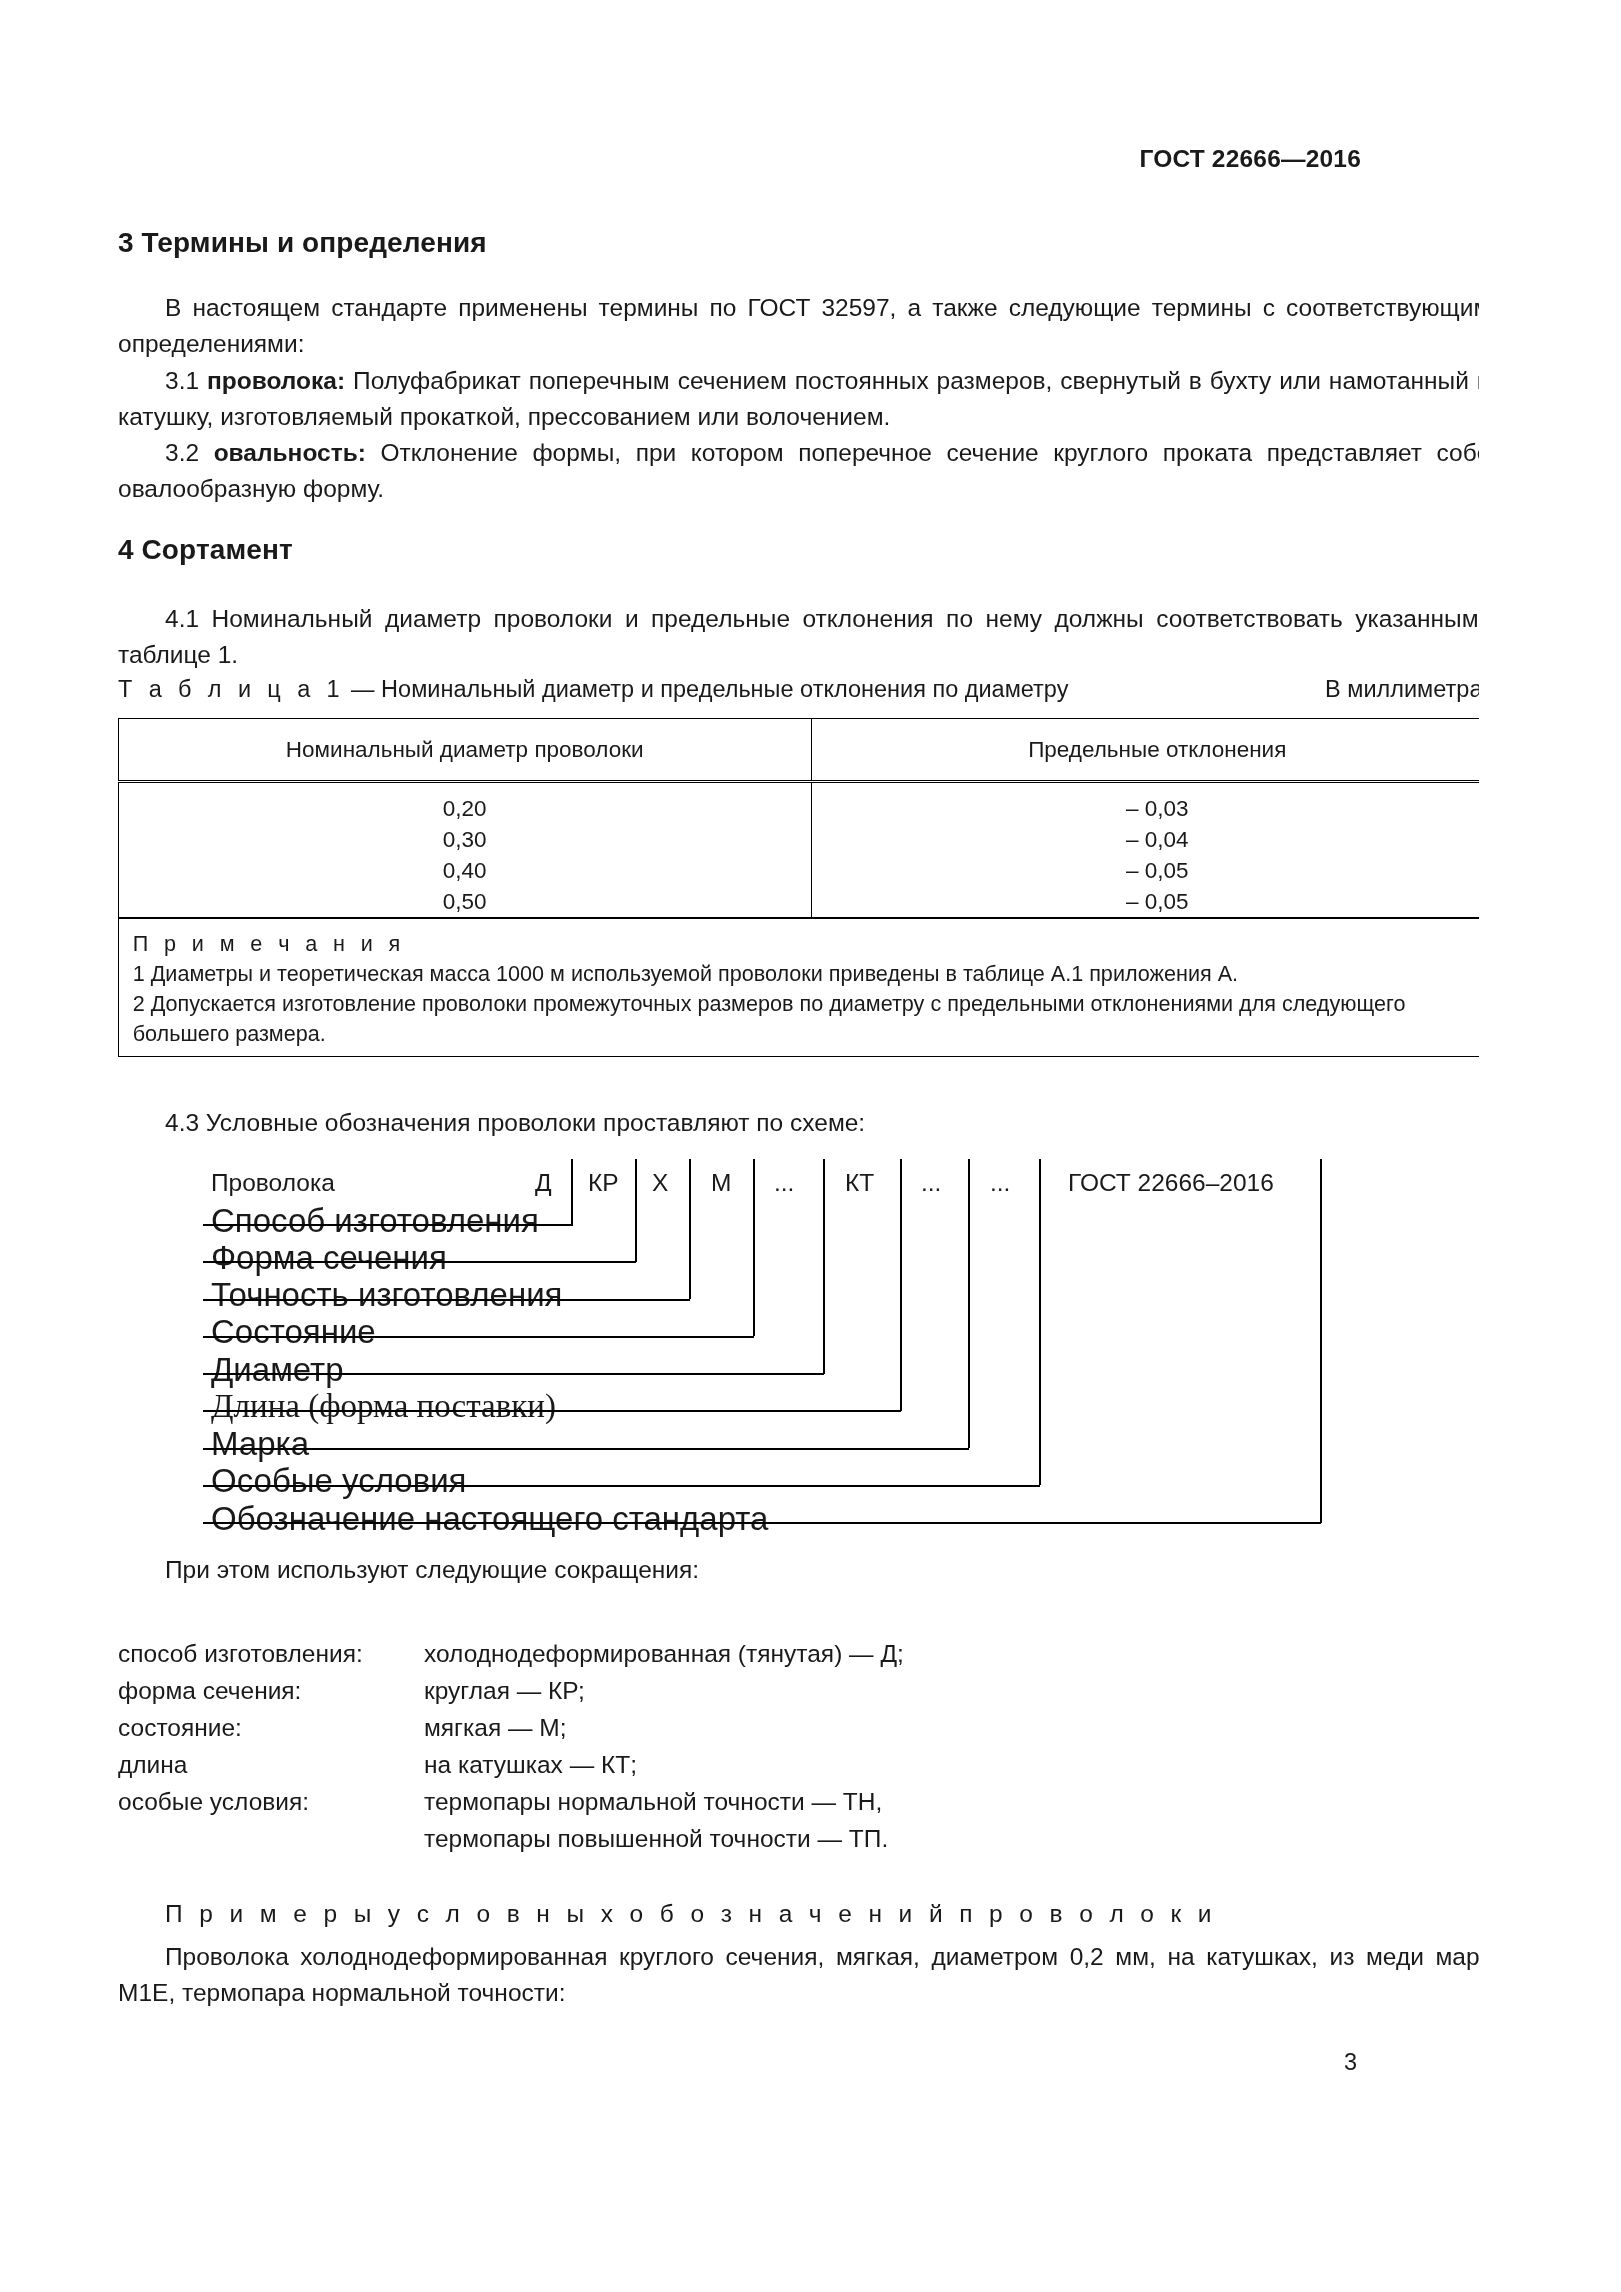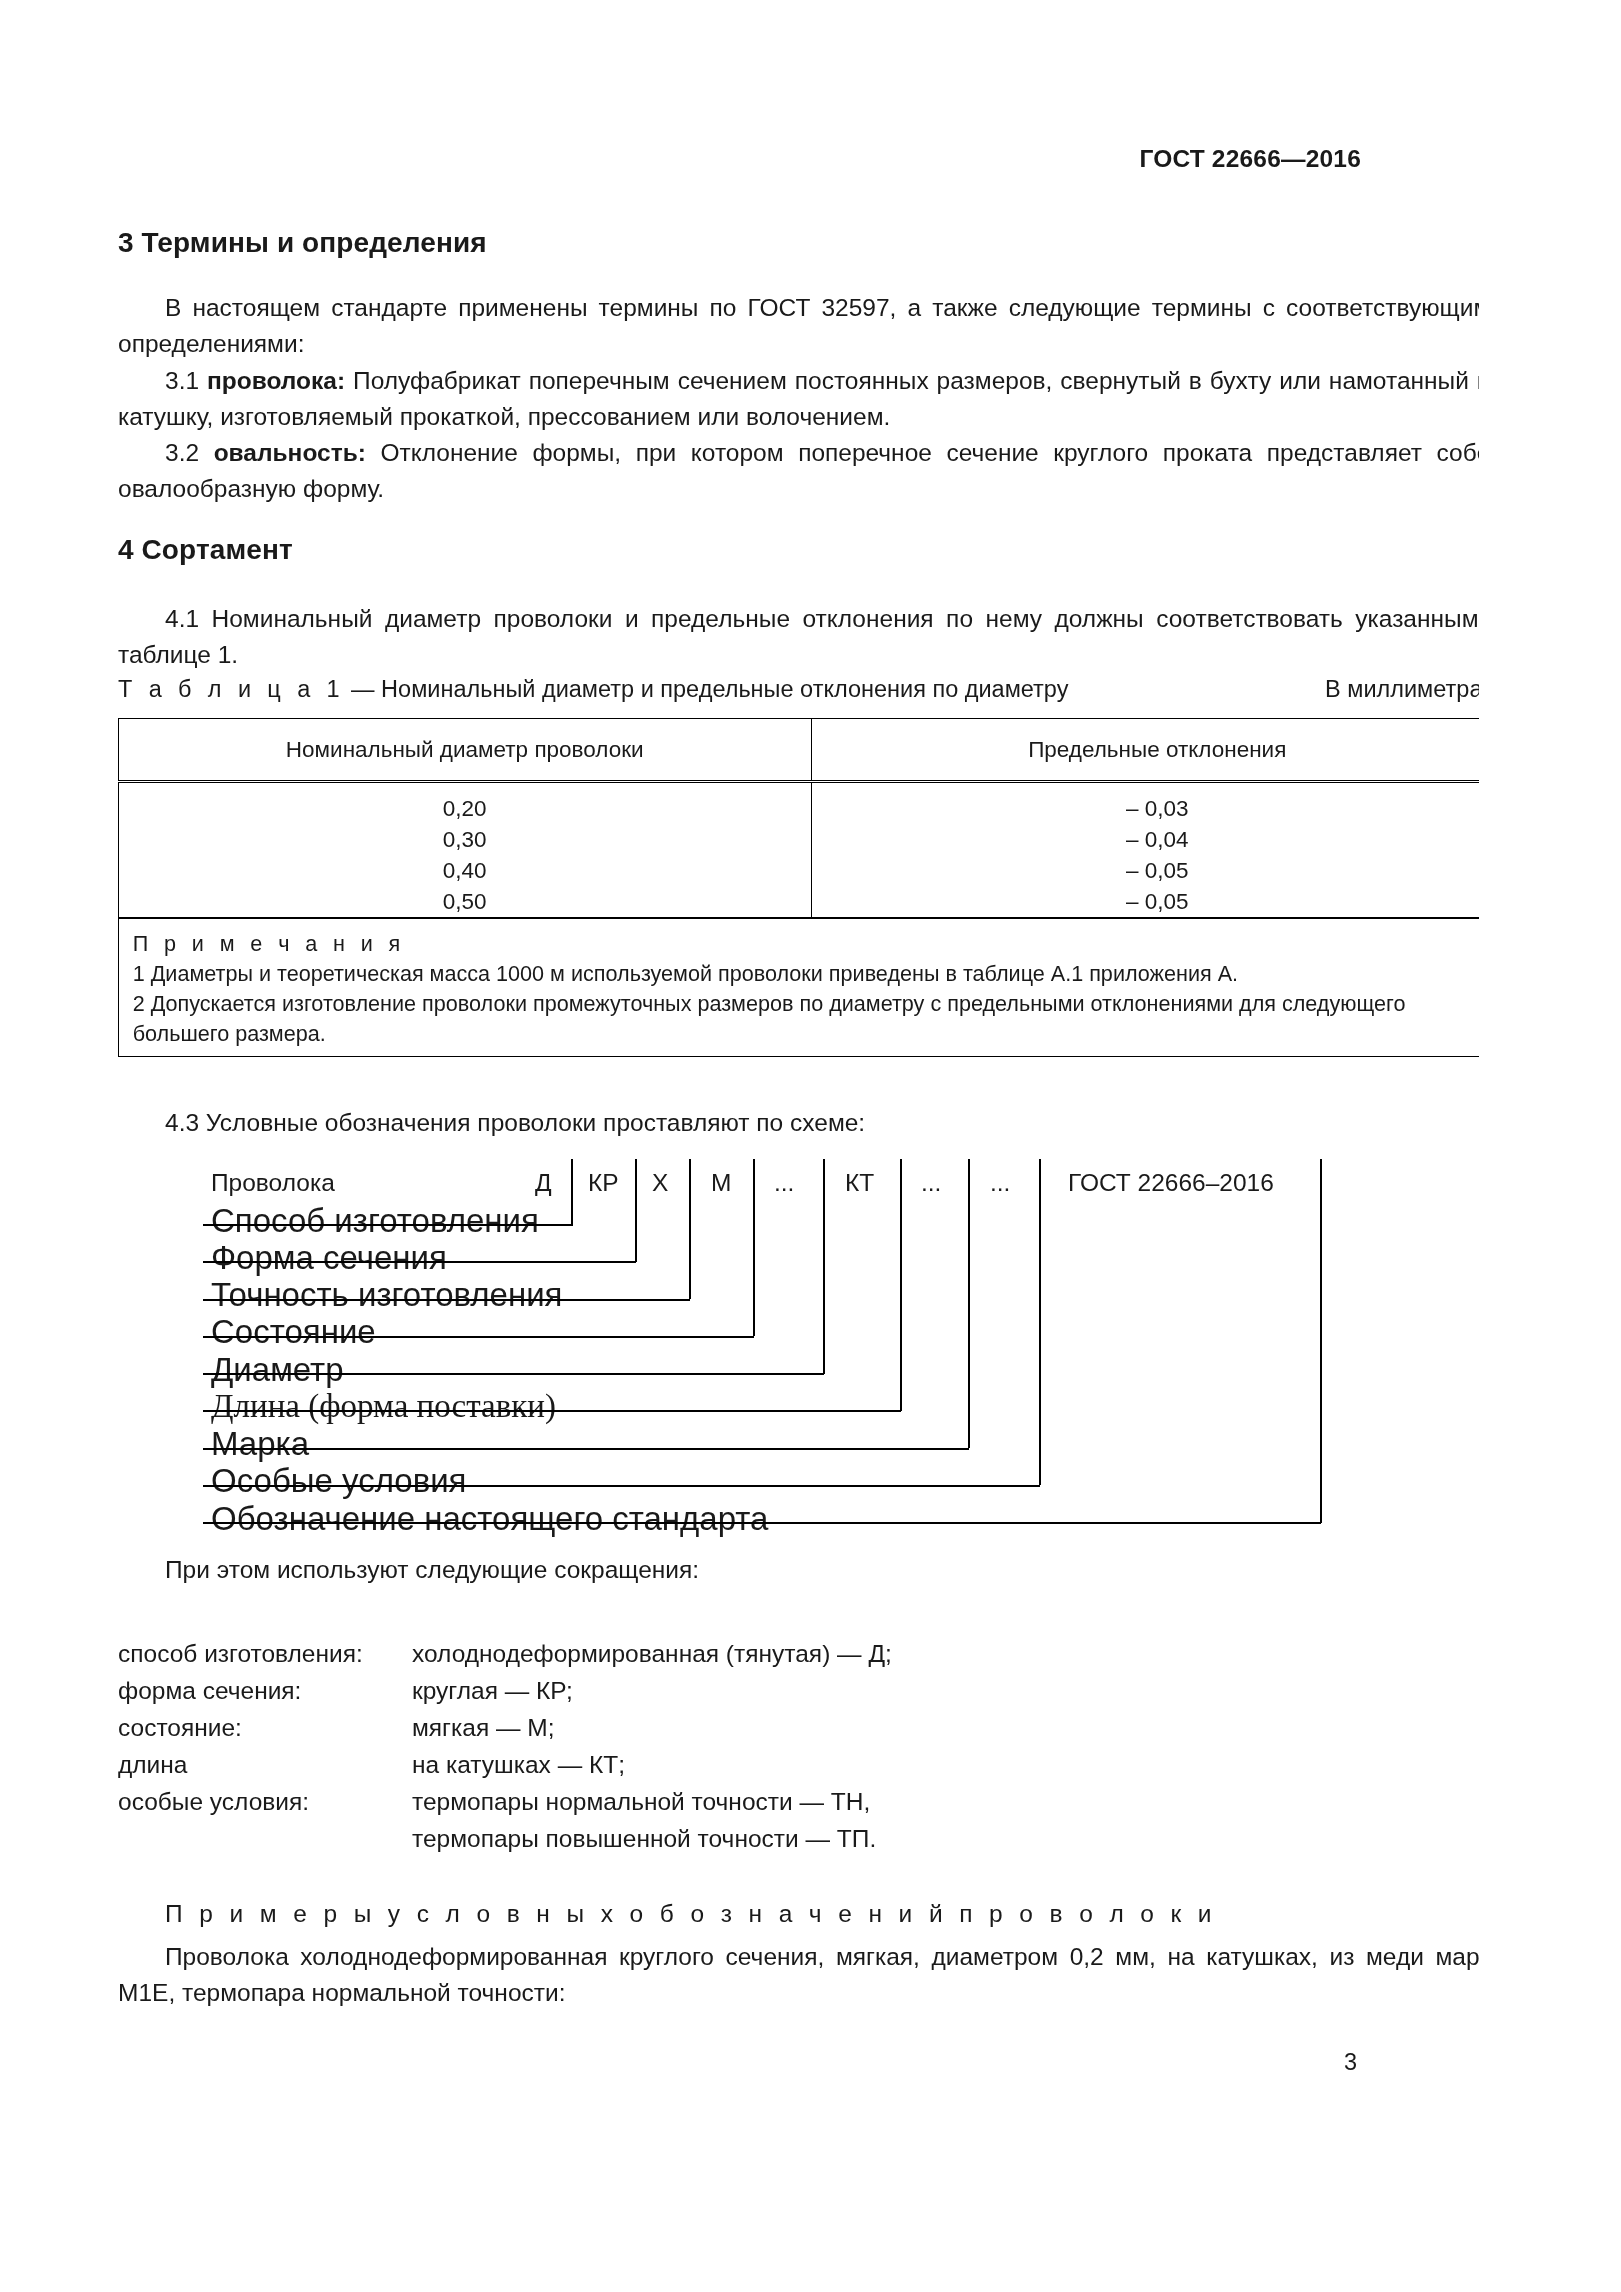--- a/index.html
+++ b/index.html
@@ -145,21 +145,21 @@
   }
 
   
   .abbr {
     position: absolute;
     left: 118px;
     width: 1386px;
     font-size: 24.5px;
     line-height: 37px;
   }
-  .abbr-row { display: flex; }
+  .abbr-row { display: flex; gap: 12px; }
   .abbr-key { width: 294px; flex: 0 0 294px; }
   .abbr-val { flex: 1; }
 
   
   .ex-title {
     position: absolute;
     left: 118px;
     font-size: 24.5px;
     letter-spacing: 4.9px;
     text-indent: 47px;

